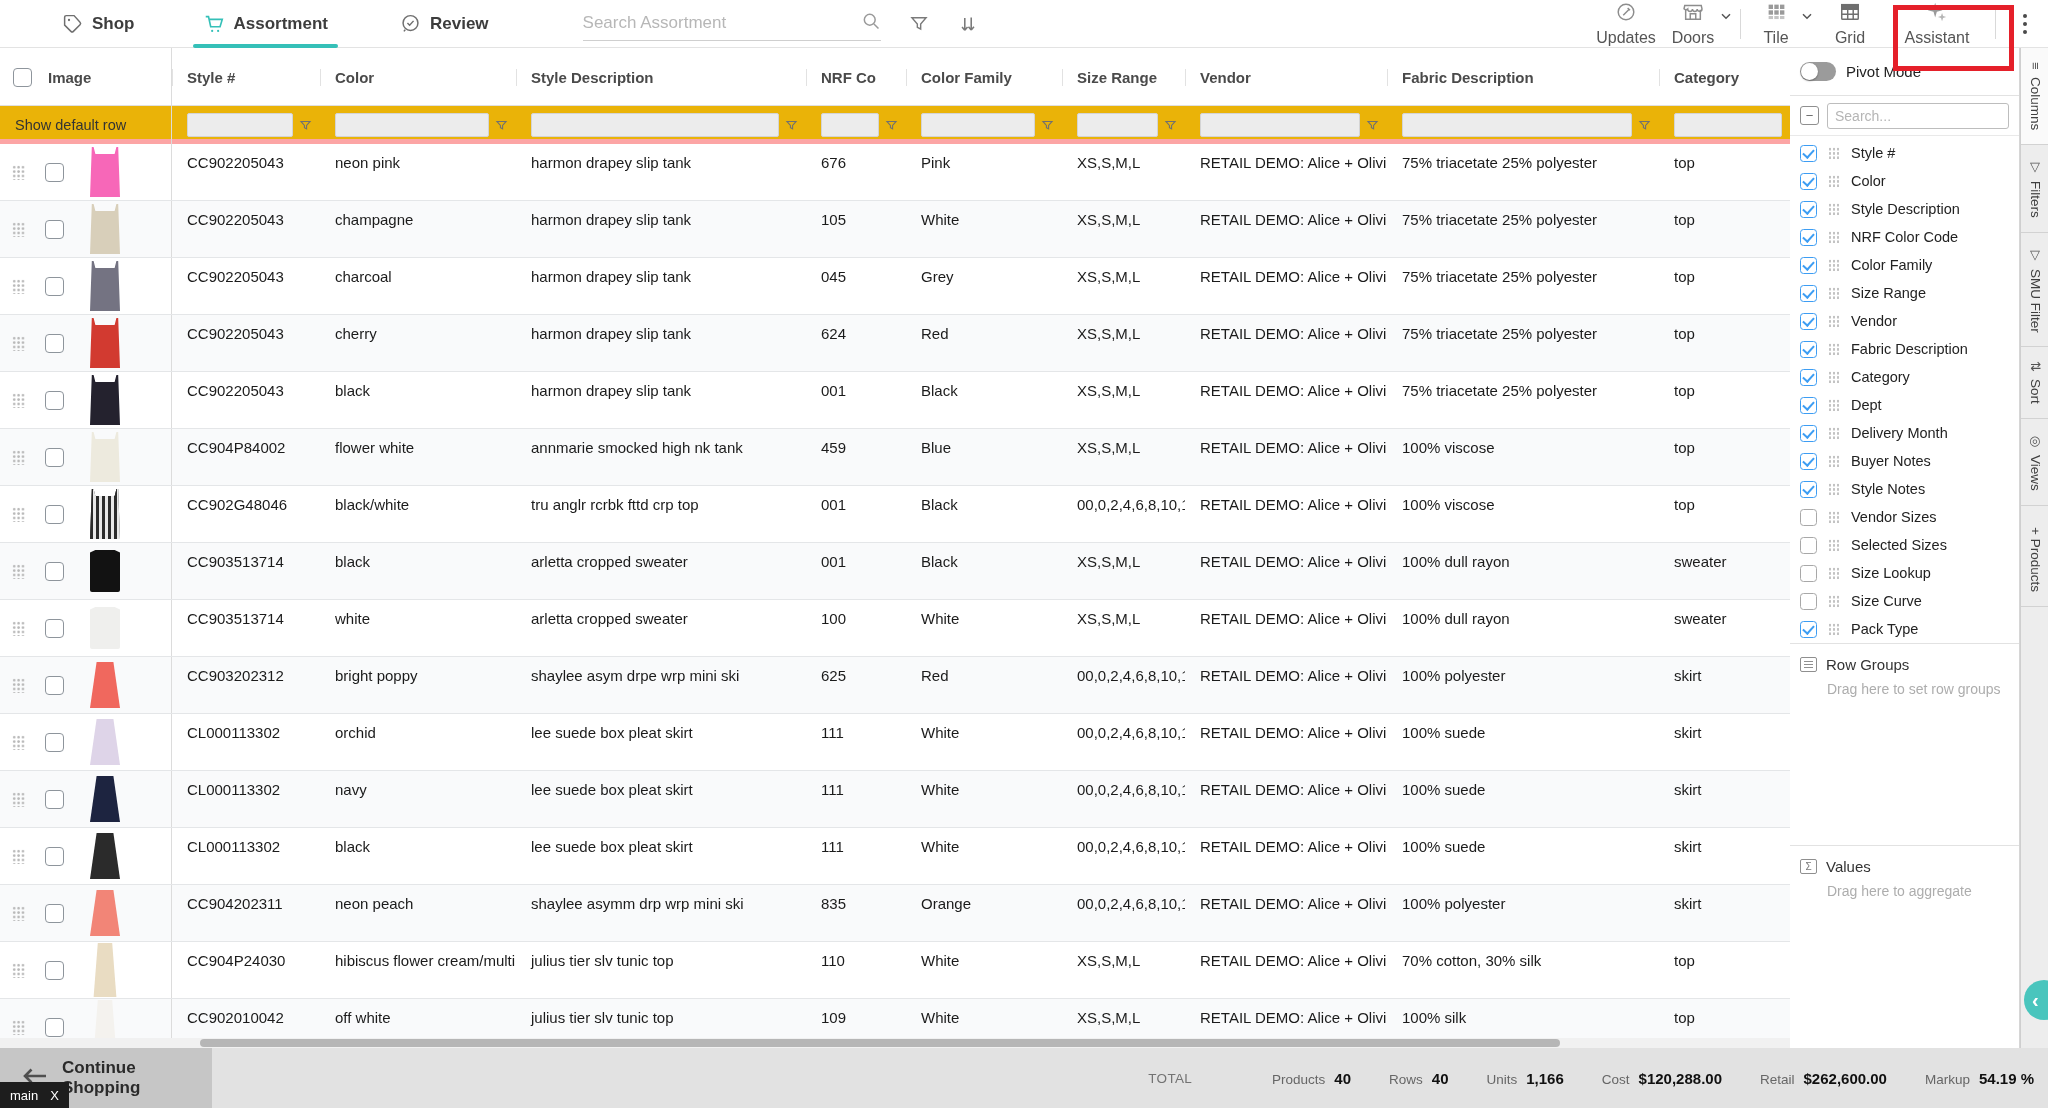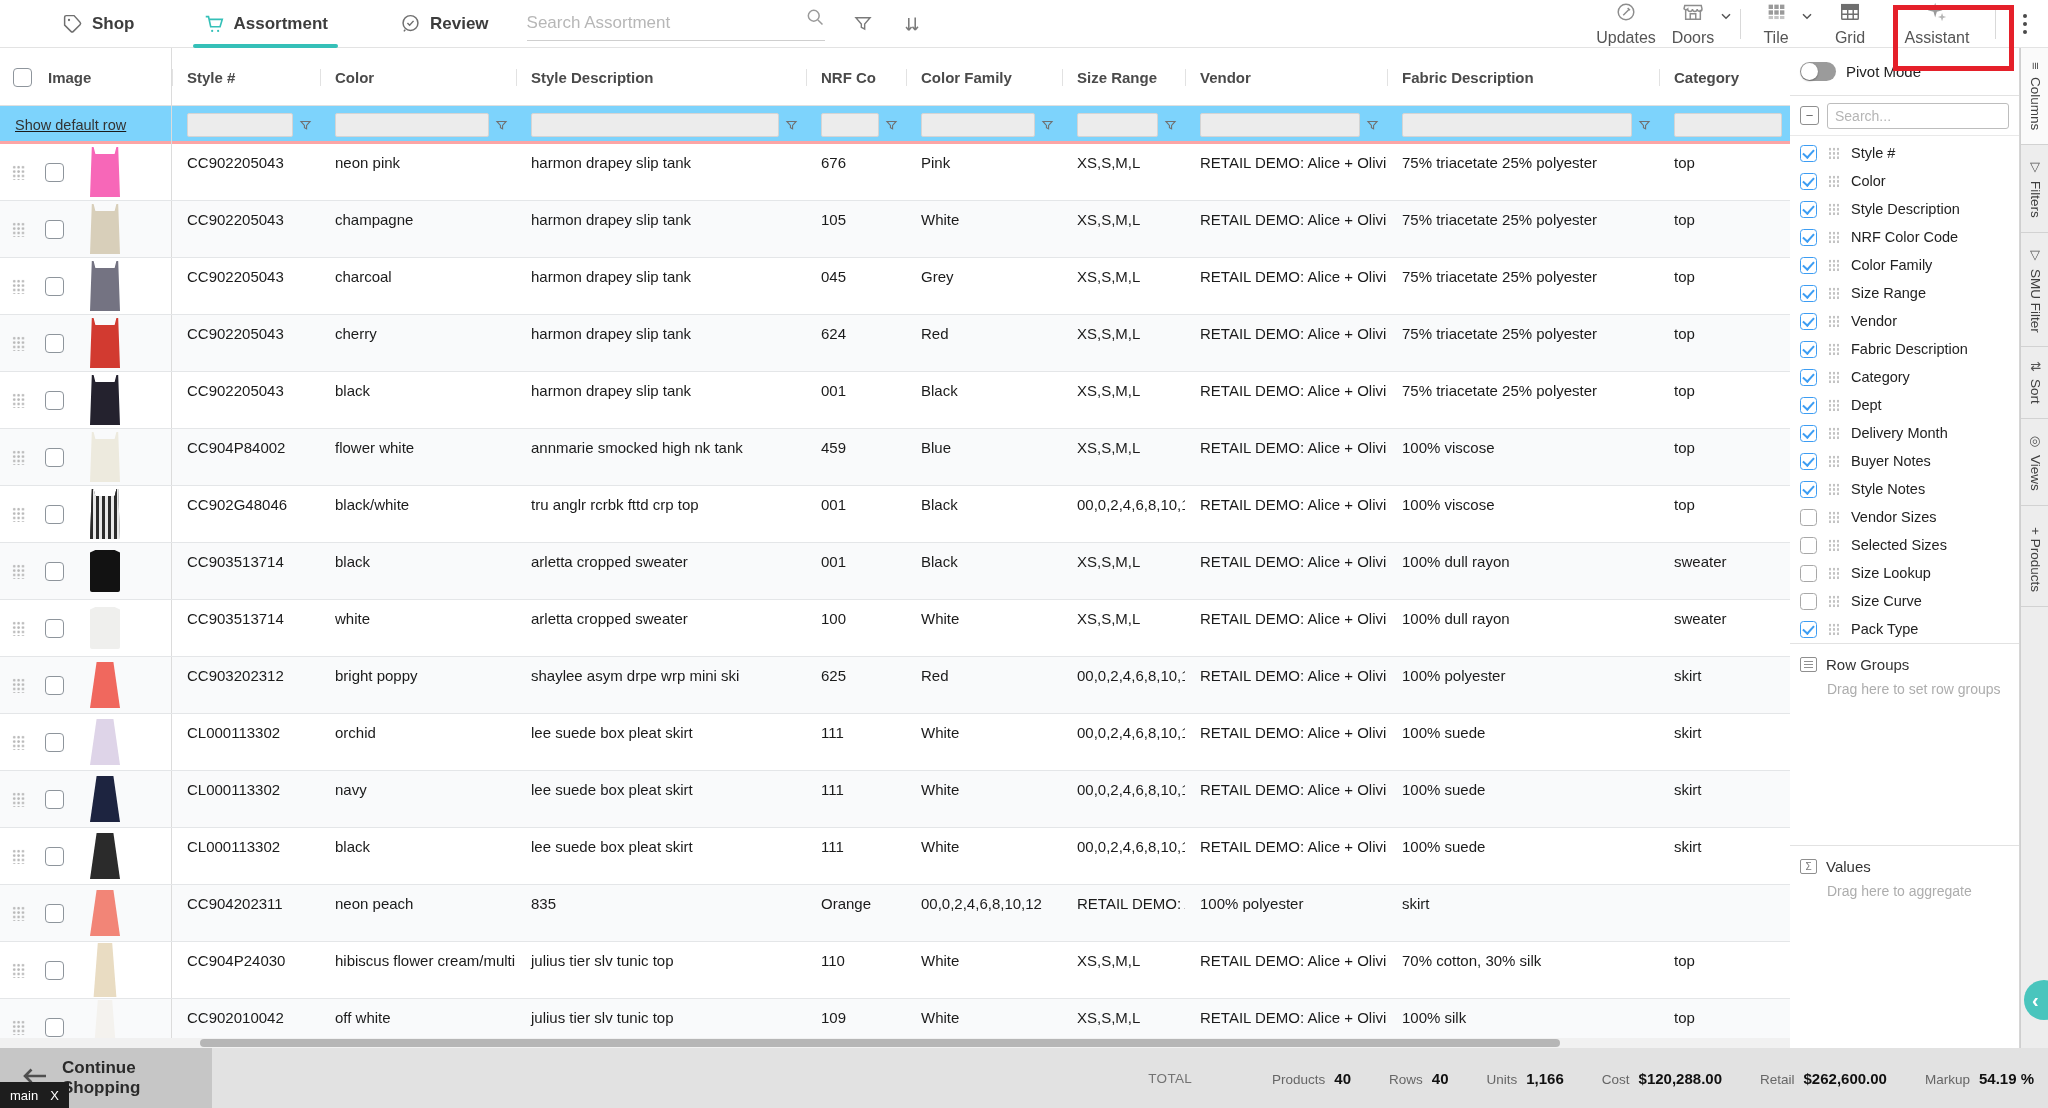--- a/index.html
+++ b/index.html
@@ -10,22 +10,22 @@
   .topbar { position:absolute; left:0; top:0; width:2048px; height:48px;
     background:#fff; border-bottom:1px solid #e3e3e3; display:flex; align-items:center; }
   .tab { display:flex; align-items:center; gap:9px; height:48px; padding:8px 4px;
     font-size:17px; font-weight:700; color:#3d3d3d; position:relative; cursor:pointer; }
   .tab svg { display:block; }
   .tab.shop { margin-left:58px; }
   .tab.assortment { margin-left:60px; }
   .tab.assortment::after { content:""; position:absolute; left:-6px; right:-6px; bottom:0;
     height:4px; background:#35c0b8; border-radius:2px; }
   .tab.review { margin-left:64px; }
-  .searchwrap { margin-left:34px; width:298px; border-bottom:1px solid #cfcfcf;
-    display:flex; height:34px; }
+  .searchwrap { margin-left:90px; width:298px; border-bottom:1px solid #cfcfcf;
+    display:flex; align-items:center; height:34px; }
   .searchwrap input { border:none; outline:none; flex:1; font-size:17px; color:#444;
     font-family:"Liberation Sans",sans-serif; background:transparent; }
   .searchwrap input::placeholder { color:#b7b7b7; }
   .tb-icon { margin-left:28px; display:flex; align-items:center; }
 
   .actions { position:absolute; right:0; top:0; height:48px; display:flex; align-items:center; }
   .action { display:flex; flex-direction:column; align-items:center; justify-content:center;
     width:72px; height:48px; color:#6e6e6e; cursor:pointer; position:relative; }
   .action .lbl { font-size:16px; color:#555; margin-top:2px; white-space:nowrap; }
   .action-group { display:flex; align-items:center; }
@@ -44,21 +44,21 @@
   .grid-cols { display:grid; grid-template-columns:36px 36px 100px 148px 196px 290px 100px 156px 123px 202px 272px 131px; }
 
   .thead { height:58px; align-items:center; background:#fff; border-bottom:1px solid #e0e0e0; }
   .th { font-size:15px; font-weight:700; color:#4a4a4a; padding-left:15px; position:relative;
     white-space:nowrap; overflow:hidden; }
   .th::before { content:""; position:absolute; left:0; top:50%; transform:translateY(-50%);
     width:1px; height:22px; background:#e2e2e2; }
   .th-image { grid-column:1/4; display:flex; align-items:center; gap:16px; padding-left:13px;
     height:58px; border-right:1px solid #dcdcdc; font-size:15px; font-weight:700; color:#4a4a4a; }
 
-  .frow { height:38px; align-items:center; background:#7dd3fc; border-bottom:3px solid #fca5a5;text-decoration:underline; }
+  .frow { height:38px; align-items:center; background:#eab308; border-bottom:5px solid #fca5a5; }
   .fcell { display:flex; align-items:center; gap:6px; padding:0 8px 0 15px; }
   .fcell .fin { flex:1; min-width:0; height:24px; background:#ececec; border:1px solid #d4d4d4;
     border-radius:2px; }
   .f-image { grid-column:1/4; font-size:14.5px; color:#333; padding-left:15px; height:38px;
     display:flex; align-items:center; border-right:1px solid #dcdcdc; }
 
   .tbody { position:absolute; top:96px; left:0; right:0; bottom:10px; overflow:hidden; }
   .trow { height:57px; border-bottom:1px solid #e4e6e8; background:#fff; }
   .trow:nth-child(even) { background:#f9fafb; }
   .td { font-size:15px; color:#1b1b1b; padding:10px 6px 0 15px; white-space:nowrap; overflow:hidden; }
@@ -611,20 +611,21 @@
             <span class="draggrip"></span>
           </div>
           <div class="td td-check">
             <span class="cb"></span>
           </div>
           <div class="td td-image">
             <span class="thumb shape-skirt" style="background: rgb(242, 133, 119);"></span>
           </div>
           <div class="td">CC904202311</div>
           <div class="td">neon peach</div>
+          <div class="td">shaylee asymm drp wrp mini ski</div>
           <div class="td">835</div>
           <div class="td">Orange</div>
           <div class="td">00,0,2,4,6,8,10,12</div>
           <div class="td">RETAIL DEMO: Alice + Olivi</div>
           <div class="td">100% polyester</div>
           <div class="td">skirt</div>
         </div>
         <div class="trow grid-cols">
           <div class="td td-drag">
             <span class="draggrip"></span>

